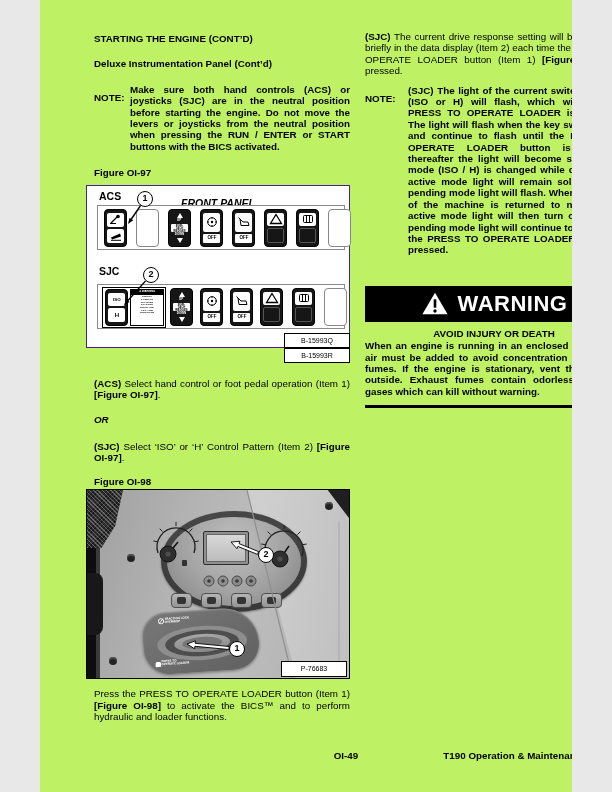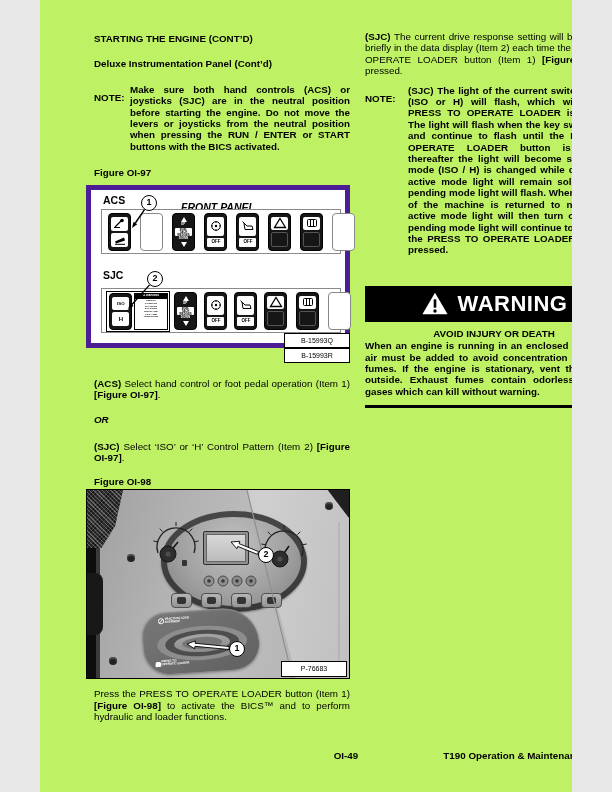--- a/index.html
+++ b/index.html
@@ -19,21 +19,21 @@
   .note { display:flex; font-weight:bold; }
   .note-label { flex:none;margin-top:8px; }
   .note-body { flex:1; text-align:justify; }
   .note-l .note-label { width:36px; }
   .note-r .note-label { width:43px; } .mt8{margin-top:8px;} .mt12{margin-top:12px;}
   .mt13{margin-top:9px;} .mt14{margin-top:14px;} .mt15{margin-top:15px;}
   .or { font-weight:bold; font-style:italic; text-align:left; }
 
   
   .fig97 { position:relative; margin:6px 0 0 -8px; width:264px; height:178px; }
-  .f97-frame { position:absolute; left:0; top:0; width:264px; height:163px; border:5px solid #4c1d95; background:#fff; }
+  .f97-frame { position:absolute; left:0; top:0; width:264px; height:163px; border:1px solid #4c1d95; background:#fff; }
   .f97-lbl { position:absolute; font-weight:bold; font-size:10.5px; }
   .f97-acs { left:12px; top:5px; }
   .f97-fp  { left:50%; transform:translateX(-50%); top:12px;font-style:italic; }
   .f97-sjc { left:12px; top:80px; }
   .swrow { position:absolute; left:10px; right:4px; height:45px; border:1px solid #8a8a8a; background:#fff; }
   .swrow-acs { top:19px; } .swrow-sjc { top:98px; }
   .sw { position:absolute; top:3px; width:23px; height:38px; background:#161616;
         border:1px solid #000; border-radius:4px; display:flex; flex-direction:column; padding:2px; }
   .sw.blank { background:#fff; border:1px solid #888; }
   .cell { background:#fff; border-radius:2px; flex:1; margin:1px 0; display:flex; align-items:center; justify-content:center; overflow:hidden; }

